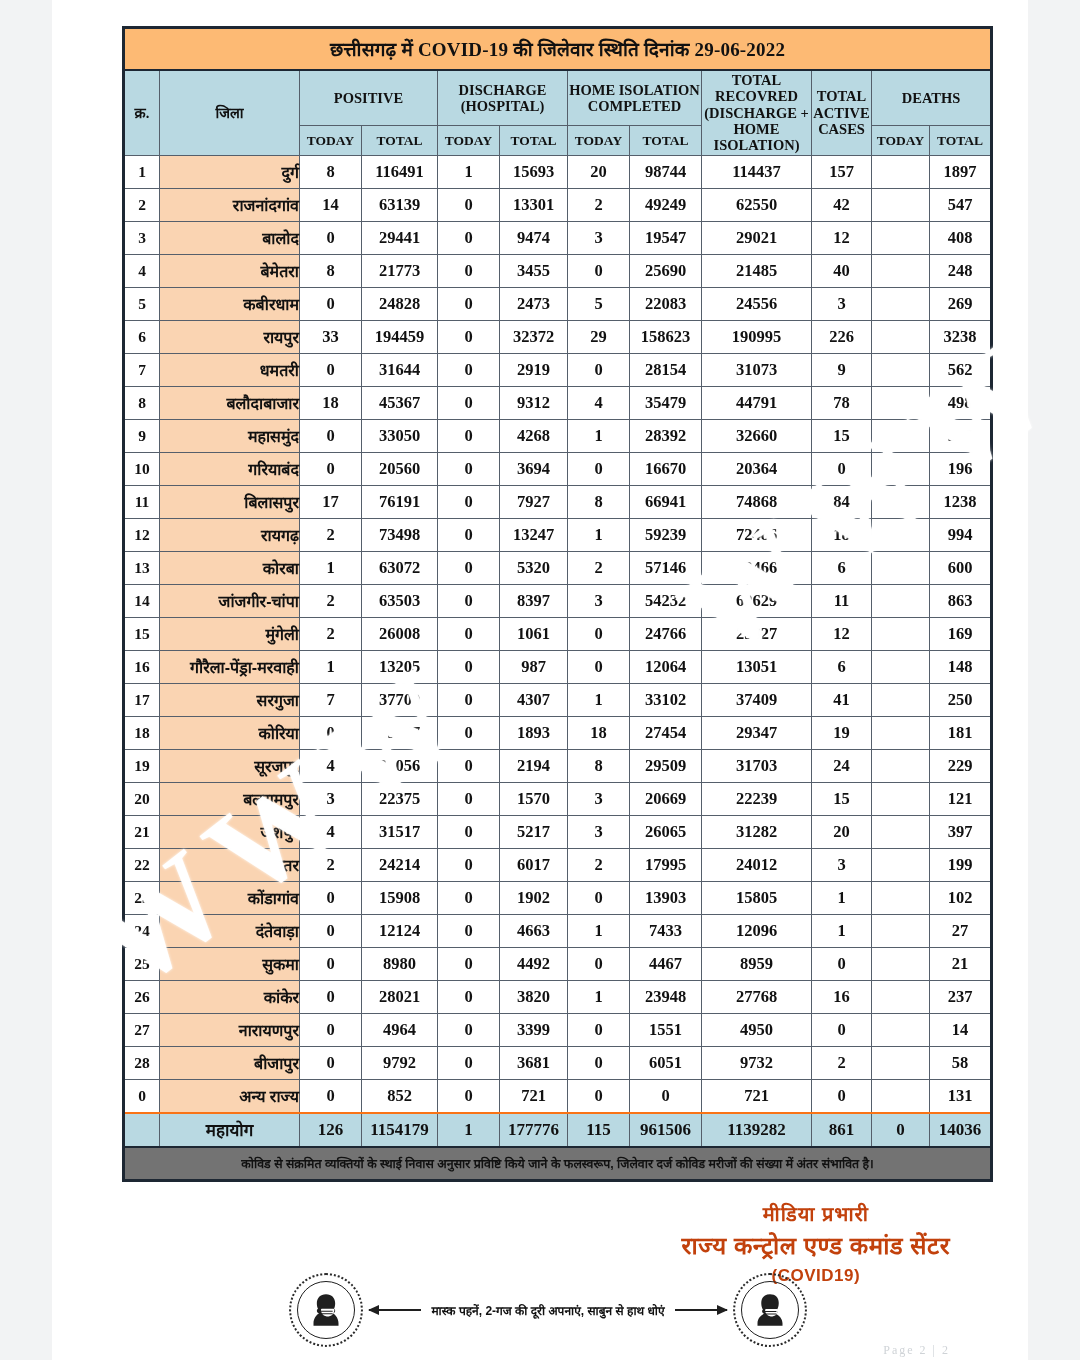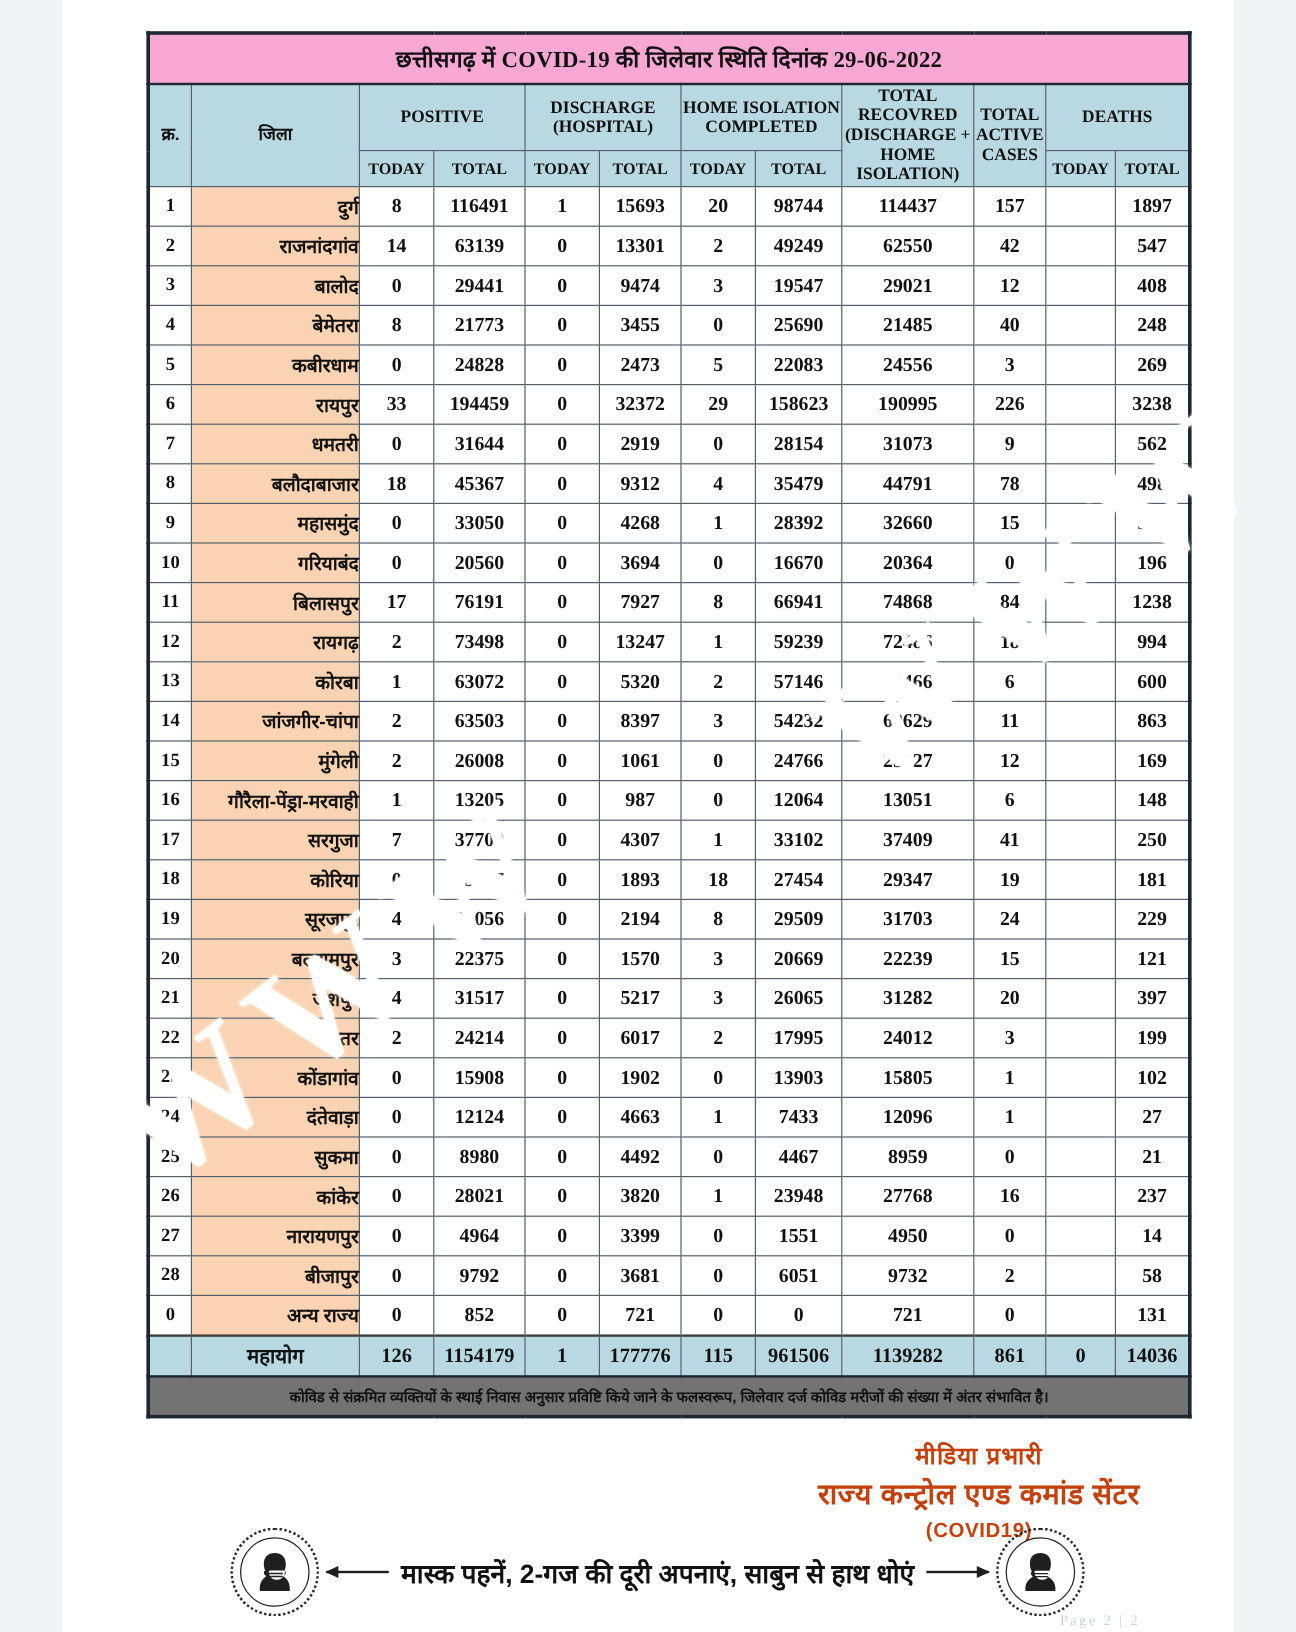--- a/index.html
+++ b/index.html
@@ -57,21 +57,21 @@
   table.grid td, table.grid th {
     border: 1px solid #555f6b;
     text-align: center;
     vertical-align: middle;
     font-weight: 700;
     color: #111;
     padding: 0;
   }
   
   tr.titlerow td {
-    background: #f9a8d4;
+    background: #fdba74;
     font-size: 19px;
     height: 42px;
     letter-spacing: .2px;
     border-bottom: 2px solid #1d2733;
   }
   
   tr.hdr th {
     background: #b9d9e2;
     font-size: 14.5px;
     line-height: 1.12;
@@ -89,21 +89,21 @@
     padding-left: 6px;
     font-size: 16px;
     font-family: "Liberation Sans", sans-serif;
     font-weight: 700;
   }
   
   tr.totrow td {
     background: #b9d9e2;
     height: 34px;
     font-size: 17px;
-    border-top: 2px solid #404040;
+    border-top: 2px solid #f97316;
   }
   tr.totrow td.dist {
     background: #b9d9e2;
     text-align: center;
     font-family: "Liberation Sans", sans-serif;
   }
   tr.noterow td {
     background: #737373;
     height: 34px;
     font-size: 12.4px;
@@ -164,21 +164,21 @@
     border-right:11px solid #1f1f1f;
   }
   .arrow.right::after {
     content:""; position:absolute; right:-1px; top:-4px;
     border-top:5px solid transparent; border-bottom:5px solid transparent;
     border-left:11px solid #1f1f1f;
   }
   #banner-text {
     font-family: "Liberation Sans", sans-serif;
     font-weight: 700;
-    font-size: 22px;
+    font-size: 12px;
     color: #111;
     white-space: nowrap;
     padding: 0 4px;
   }
   #pagenum {
     position: absolute;
     right: 78px; bottom: 2px;
     font-size: 12px;
     color: #cfd3d7;
     font-family: "Liberation Serif", serif;

